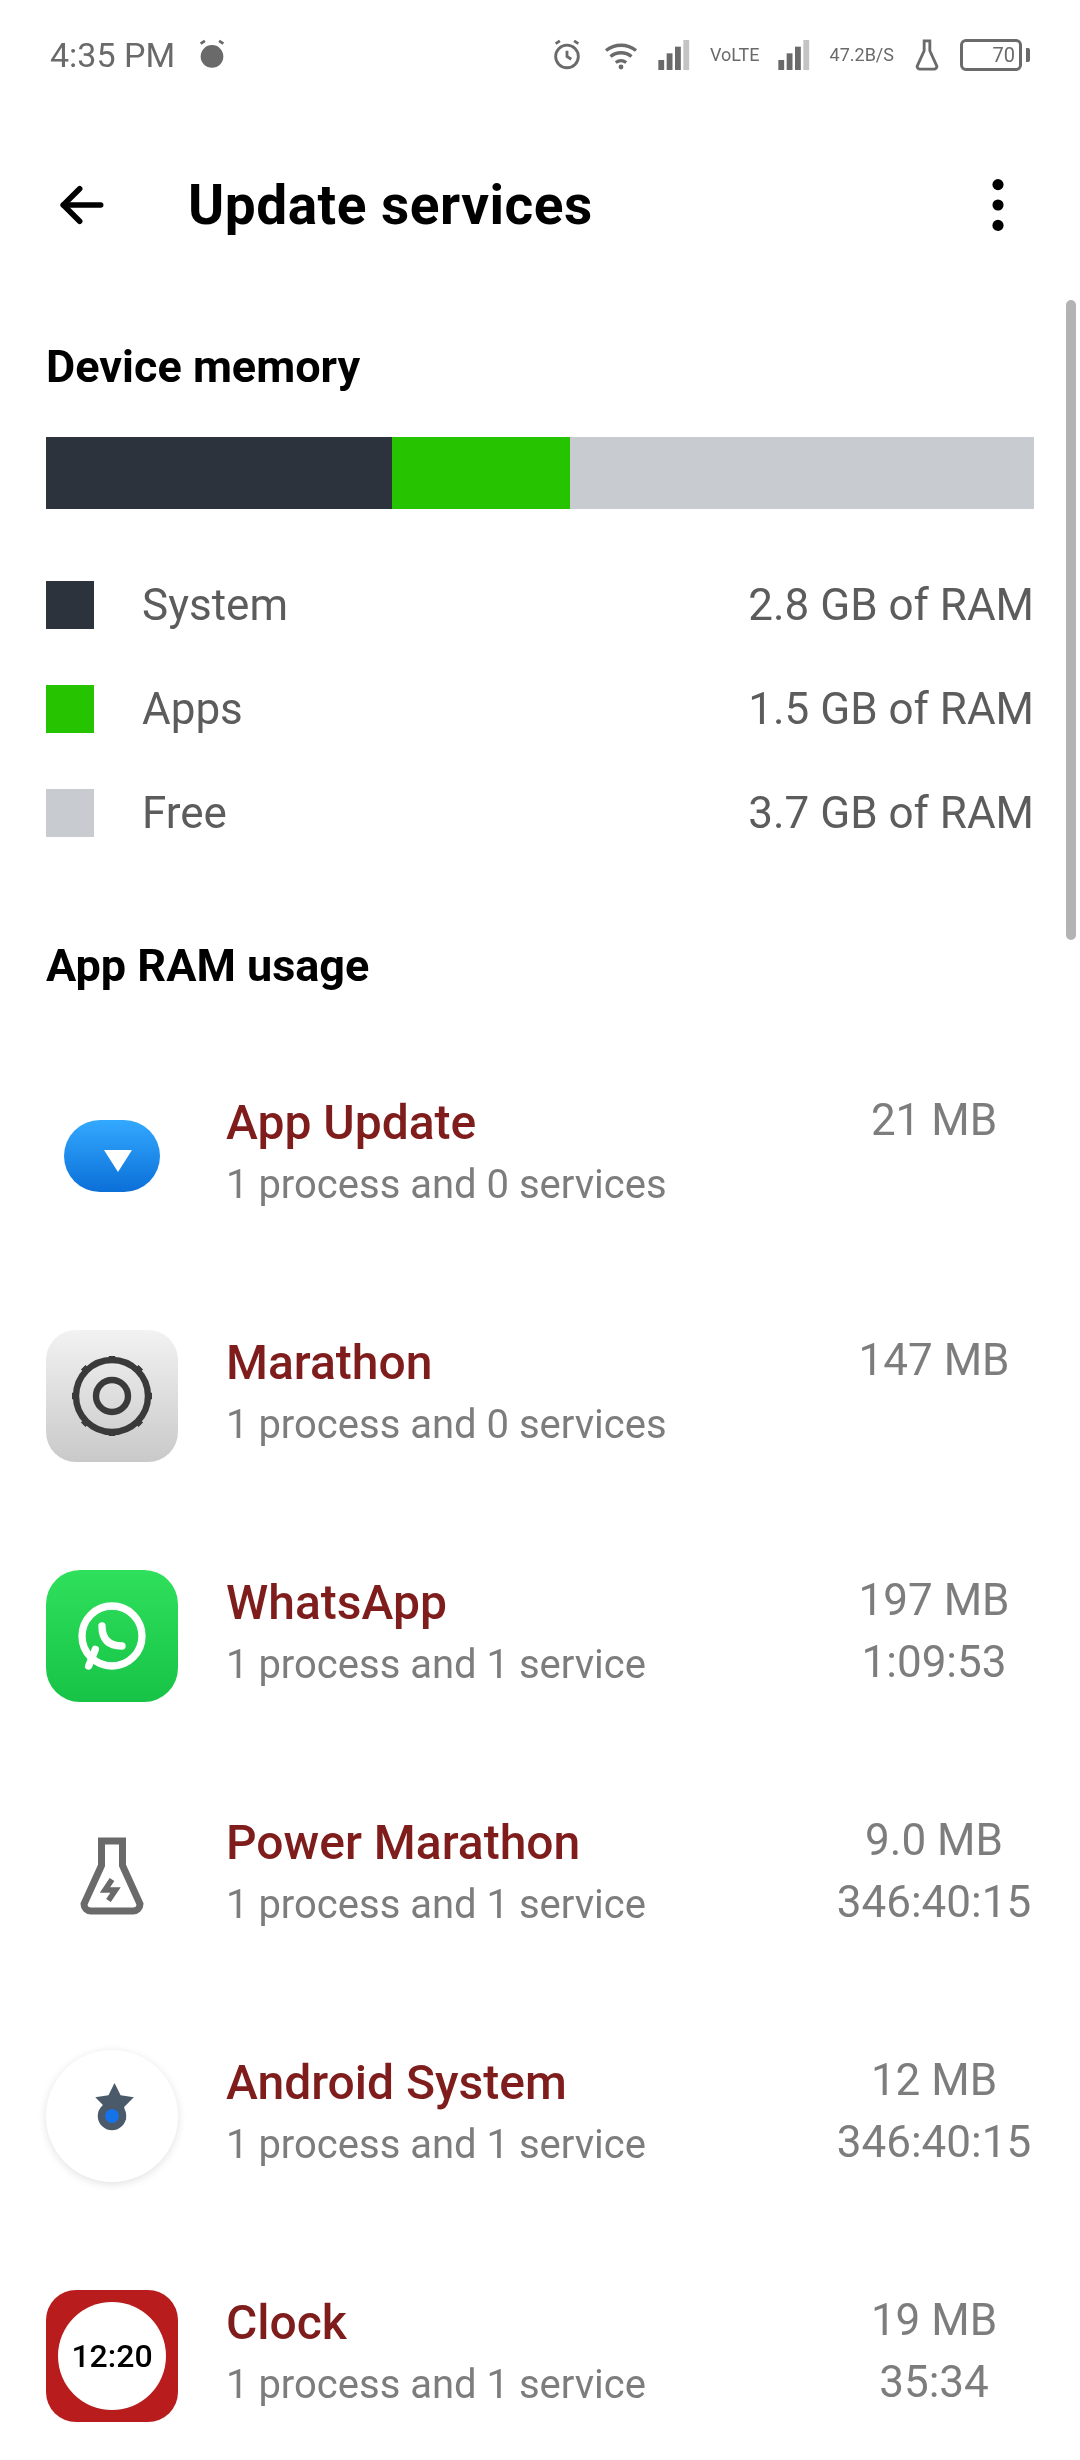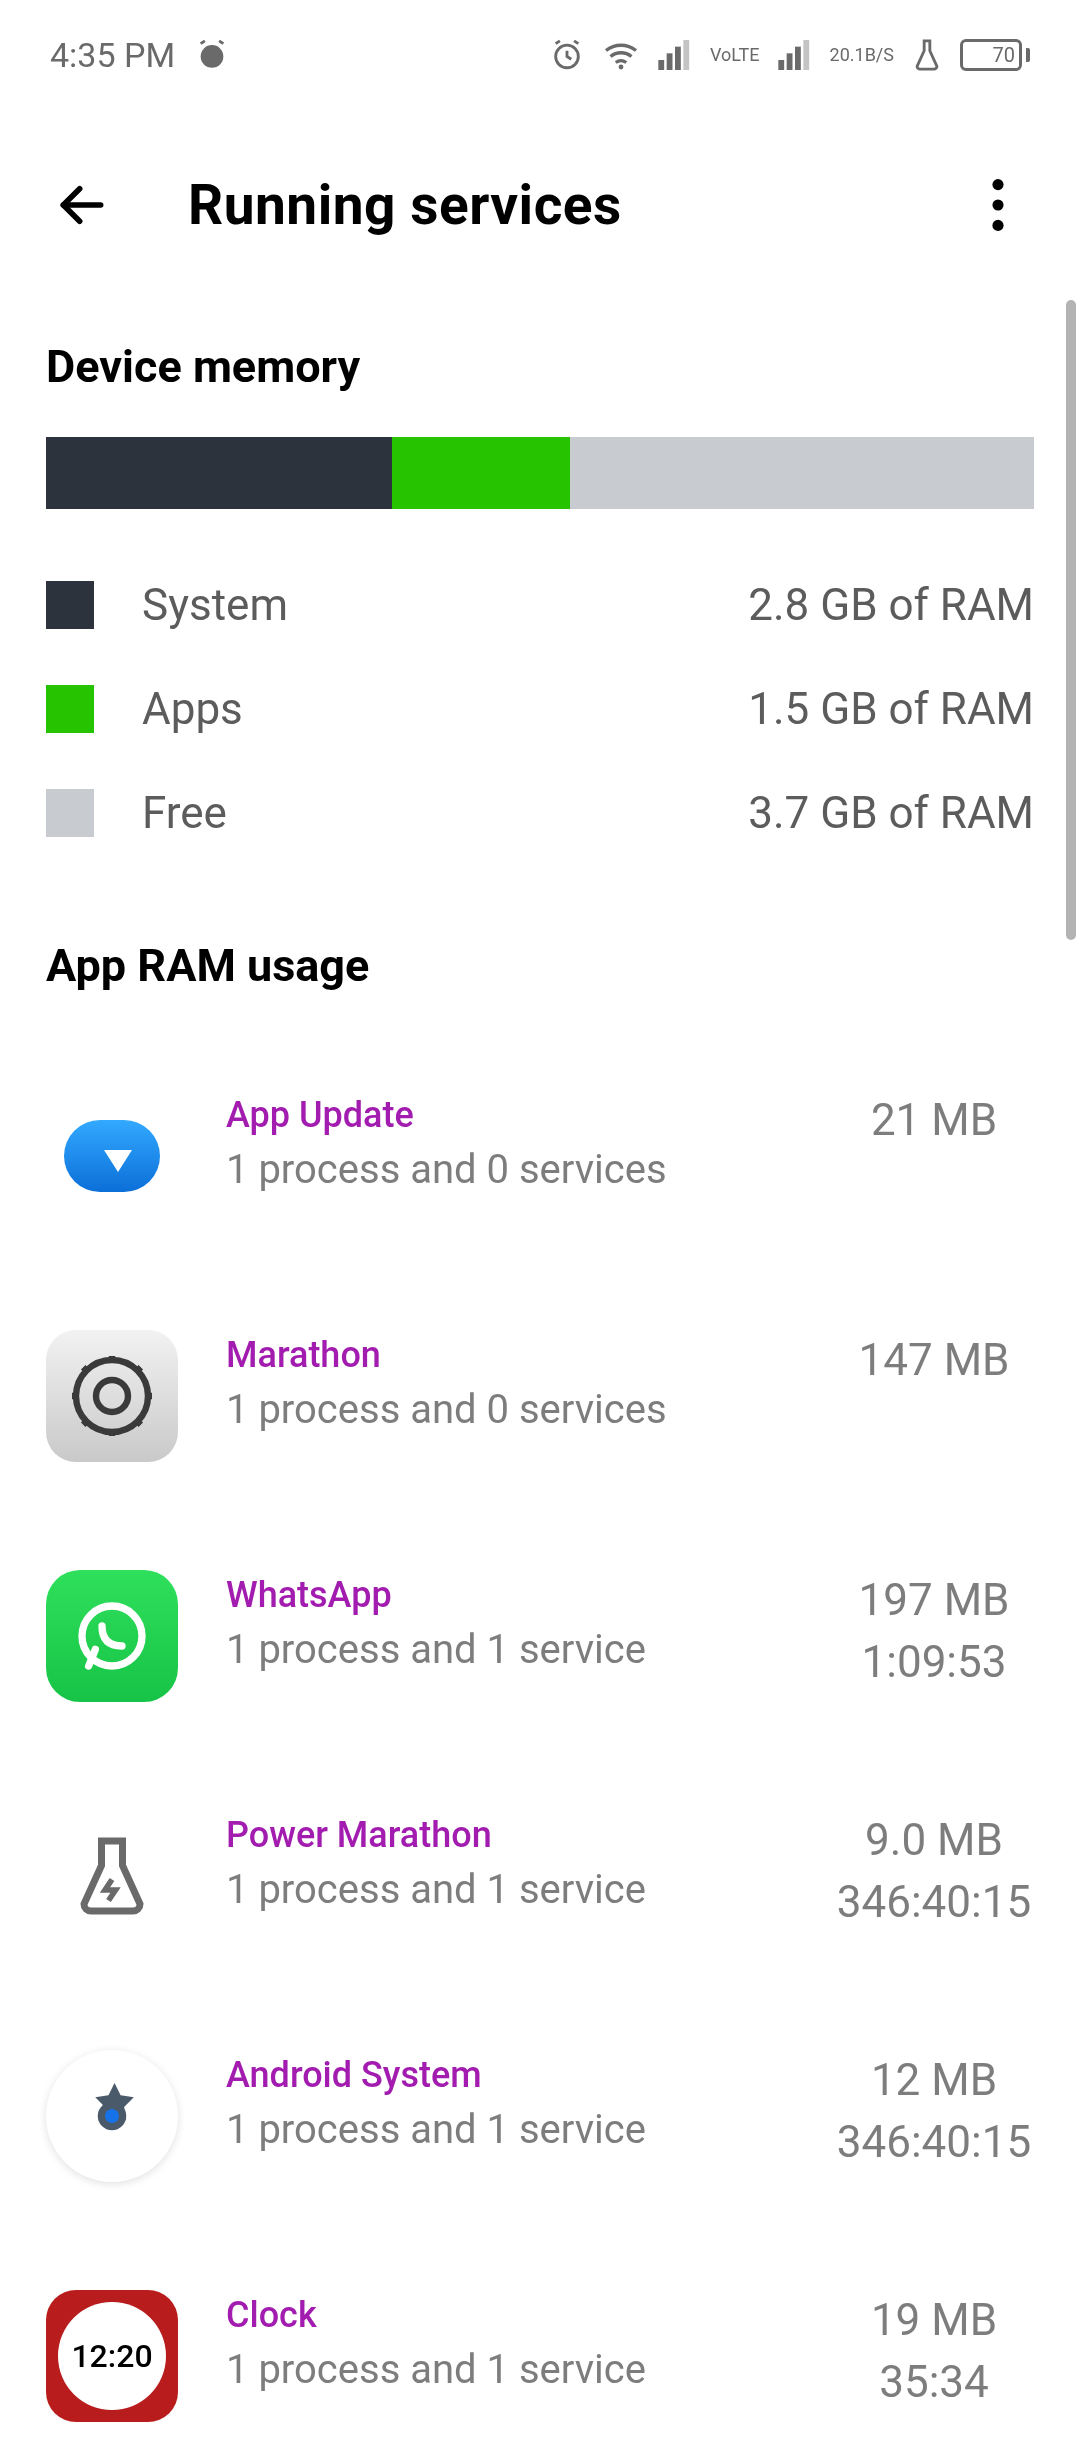--- a/index.html
+++ b/index.html
@@ -85,21 +85,21 @@
     align-items:flex-start;
     padding: 54px 0;
     gap: 48px;
   }
   .app-icon {
     width: 132px; height:132px;
     display:flex; align-items:center; justify-content:center;
     flex-shrink:0;
   }
   .app-main { flex:1; padding-top:4px; }
-  .app-name { font-size: 36px; font-weight:500; color:#a21caf; }
+  .app-name { font-size: 48px; font-weight:500; color:#7f1d1d; }
   .app-sub  { font-size: 40px; color:#7d7d7d; margin-top:10px; }
   .app-right { text-align:center; min-width:200px; padding-top:4px; }
   .app-mem  { font-size: 44px; color:#7d7d7d; }
   .app-time { font-size: 44px; color:#7d7d7d; margin-top:10px; max-width:200px; word-break:break-all; }
 
   
   .ic-cloud { width:96px; height:72px; border-radius:48px; background:linear-gradient(#33a9ff,#0b6fd8); position:relative; }
   .ic-cloud::after{ content:""; position:absolute; left:40px; top:30px; width:0; height:0;
     border-left:14px solid transparent; border-right:14px solid transparent; border-top:22px solid #fff; }
 
@@ -173,21 +173,21 @@
       <span>Vo</span>
         <span>LTE</span>
     </div>
     <svg width="34" height="30" viewBox="0 0 20 18" fill="#6a6a6a">
       <rect x="0" y="12" width="3.5" height="6"></rect>
         <rect x="5" y="8" width="3.5" height="10"></rect>
         <rect x="10" y="4" width="3.5" height="14"></rect>
         <rect x="15" y="0" width="3.5" height="18" fill="#c4c4c4"></rect>
     </svg>
     <div class="sig-stack">
-      <span>20.1</span>
+      <span>47.2</span>
         <span>B/S</span>
     </div>
     <svg width="30" height="34" viewBox="0 0 20 24" fill="none" stroke="#6a6a6a" stroke-width="2">
       <path d="M7 2h6M8 2v7l-5 11a2 2 0 0 0 2 2h10a2 2 0 0 0 2-2l-5-11V2"></path>
     </svg>
     <div class="battery-box">
       <div class="battery-rect">
           <span>70</span>
         </div>
       <div class="battery-nub"></div>
@@ -195,21 +195,21 @@
   </div>
 </div>
 
 <div class="toolbar">
   <div class="icon-btn">
     <svg width="56" height="56" viewBox="0 0 24 24" fill="none" stroke="#000" stroke-width="2.4" stroke-linecap="round" stroke-linejoin="round">
       <path d="M20 12H4"></path>
         <path d="M11 5l-7 7 7 7"></path>
     </svg>
   </div>
-  <div class="title">Running services</div>
+  <div class="title">Update services</div>
   <div class="icon-btn">
     <svg width="12" height="52" viewBox="0 0 6 28">
       <circle cx="3" cy="3" r="3" fill="#000"></circle>
         <circle cx="3" cy="14" r="3" fill="#000"></circle>
         <circle cx="3" cy="25" r="3" fill="#000"></circle>
     </svg>
   </div>
 </div>
 
 <div class="section-title">Device memory</div>

